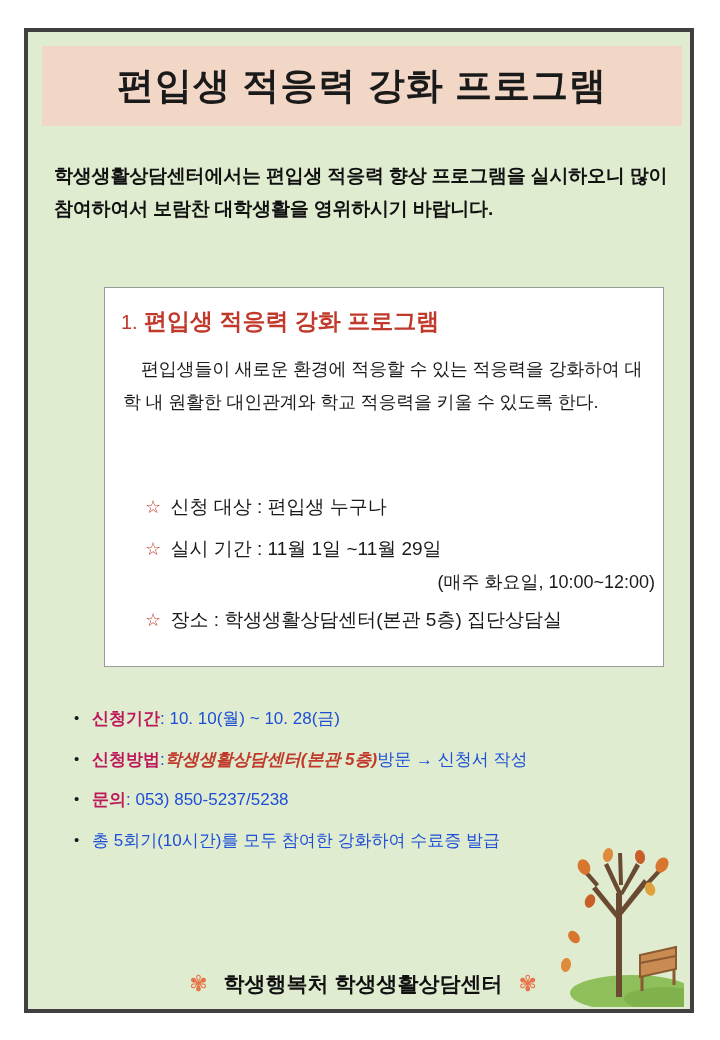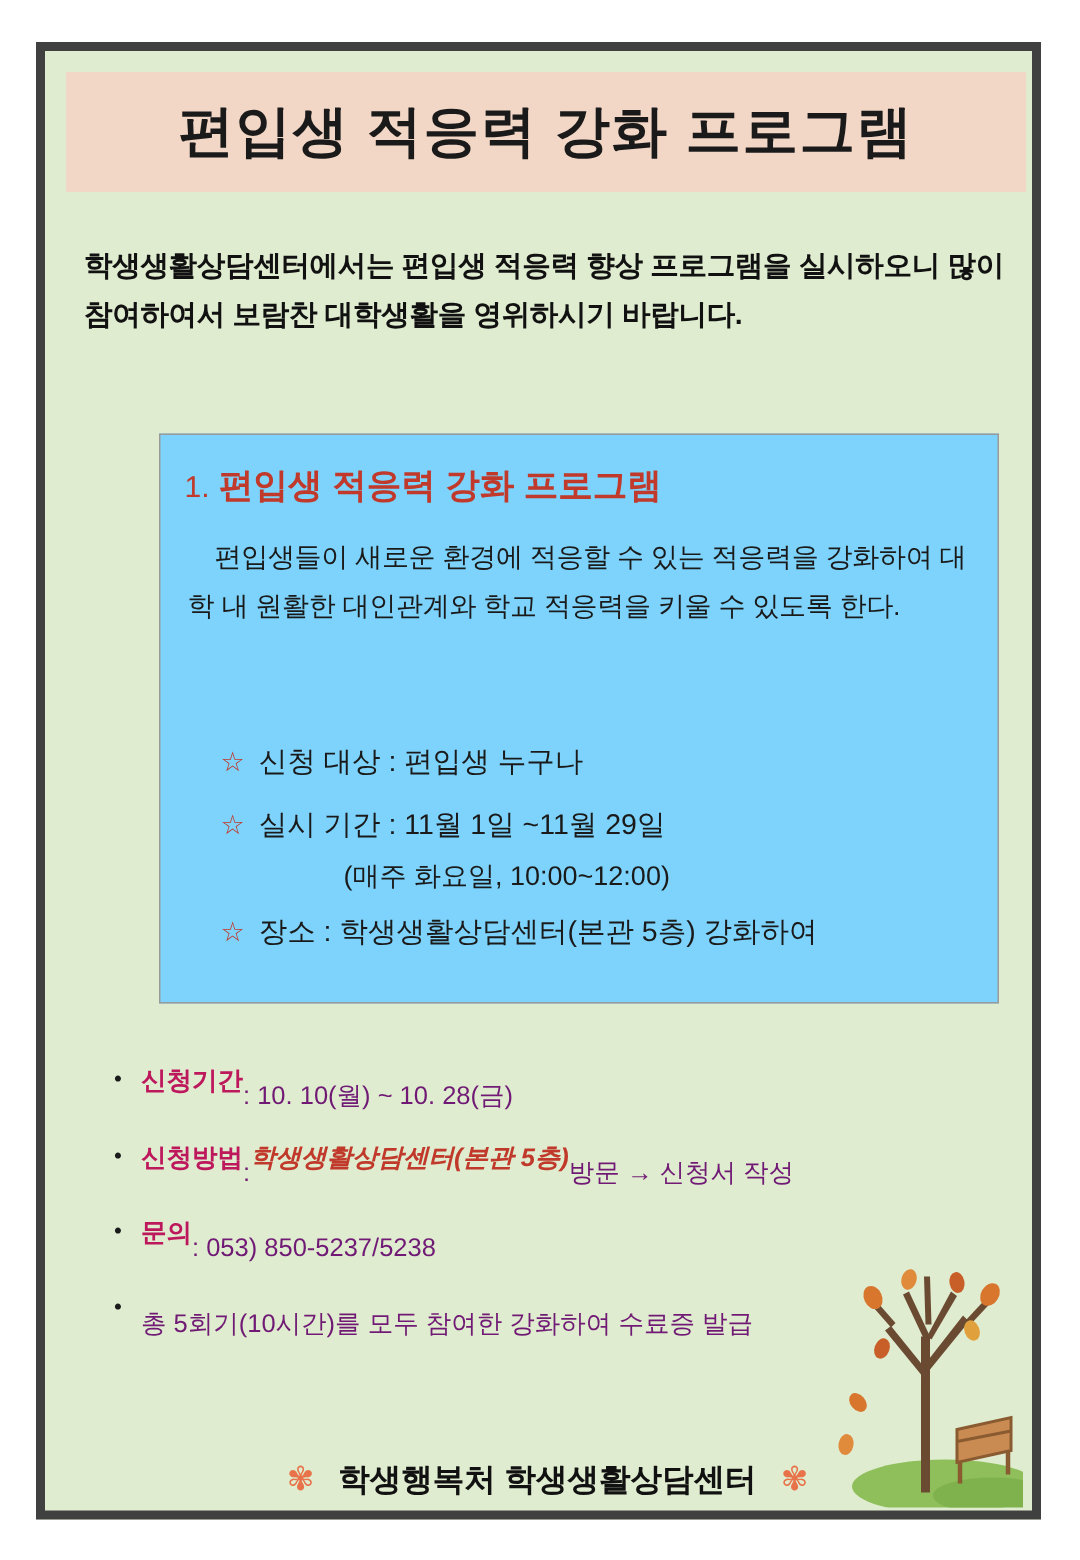--- a/index.html
+++ b/index.html
@@ -13,21 +13,21 @@
     font-family: "Liberation Sans", sans-serif;
     overflow: hidden;
   }
   .poster {
     position: absolute;
     left: 24px;
     top: 28px;
     width: 670px;
     height: 985px;
     background: #dfeccf;
-    border: 6px solid #404040;
+    border: 4px solid #404040;
     box-sizing: border-box;
     overflow: hidden;
   }
   
   .title-band {
     position: absolute;
     left: 14px;
     top: 14px;
     width: 640px;
     height: 80px;
@@ -55,21 +55,21 @@
     line-height: 1.72;
     letter-spacing: -0.2px;
   }
   
   .inner-box {
     position: absolute;
     left: 76px;
     top: 255px;
     width: 560px;
     height: 380px;
-    background: #7dd3fc;
+    background: #ffffff;
     border: 1px solid #9a9a9a;
     box-sizing: border-box;
   }
   .inner-head {
     position: absolute;
     left: 16px;
     top: 18px;
     font-size: 23px;
     font-weight: bold;
     color: #c0392b;
@@ -108,20 +108,21 @@
     color: #c0392b;
     font-size: 18px;
     margin-right: 4px;
   }
   .inner-list .sub {
     padding-left: 82px;
     font-size: 18px;
     color: #1a1a1a;
     margin-top: -6px;
     margin-bottom: 12px;
+    text-align: right;
   }
   
   .bullets {
     position: absolute;
     left: 46px;
     top: 675px;
     width: 600px;
   }
   .bullet-row {
     display: flex;
@@ -136,21 +137,21 @@
     width: 18px;
     flex: 0 0 18px;
     color: #1a1a1a;
     font-size: 15px;
     line-height: 1.5;
   }
   .bullet-label {
     font-weight: bold;
     color: #be185d;
   }
-  .bullet-text { color: #701a75; margin-top: 10px; }
+  .bullet-text { color: #1d4ed8; }
   .bullet-em {
     font-weight: bold;
     color: #c0392b;
     font-style: italic;
   }
   
   .footer {
     position: absolute;
     left: 0;
     top: 938px;
@@ -204,21 +205,21 @@
         <span class="star">☆</span>
         <span>신청 대상 : 편입생 누구나</span>
       </div>
       <div class="row">
         <span class="star">☆</span>
         <span>실시 기간 : 11월 1일 ~11월 29일</span>
       </div>
       <div class="sub">(매주 화요일, 10:00~12:00)</div>
       <div class="row">
         <span class="star">☆</span>
-        <span>장소 : 학생생활상담센터(본관 5층) 강화하여</span>
+        <span>장소 : 학생생활상담센터(본관 5층) 집단상담실</span>
       </div>
     </div>
   </div>
 
   <div class="bullets">
 
     <div class="bullet-row">
       <span class="bullet-dot">•</span>
       <span class="bullet-label">신청기간</span>
       <span class="bullet-text">: 10. 10(월) ~ 10. 28(금)</span>

